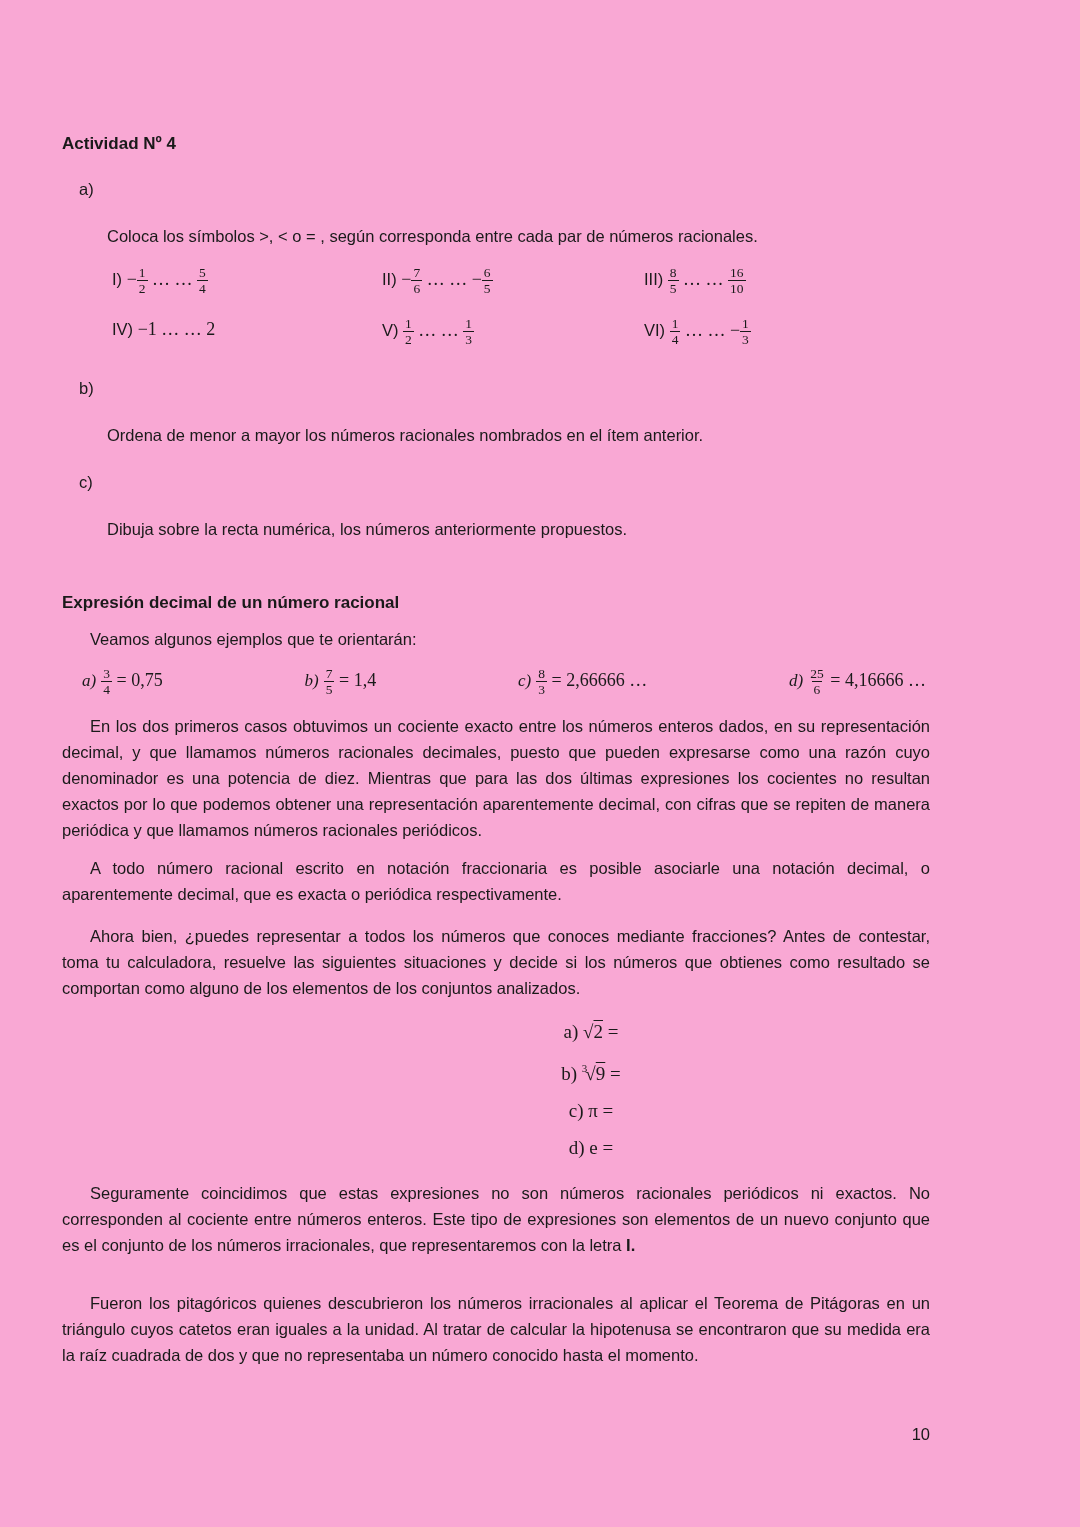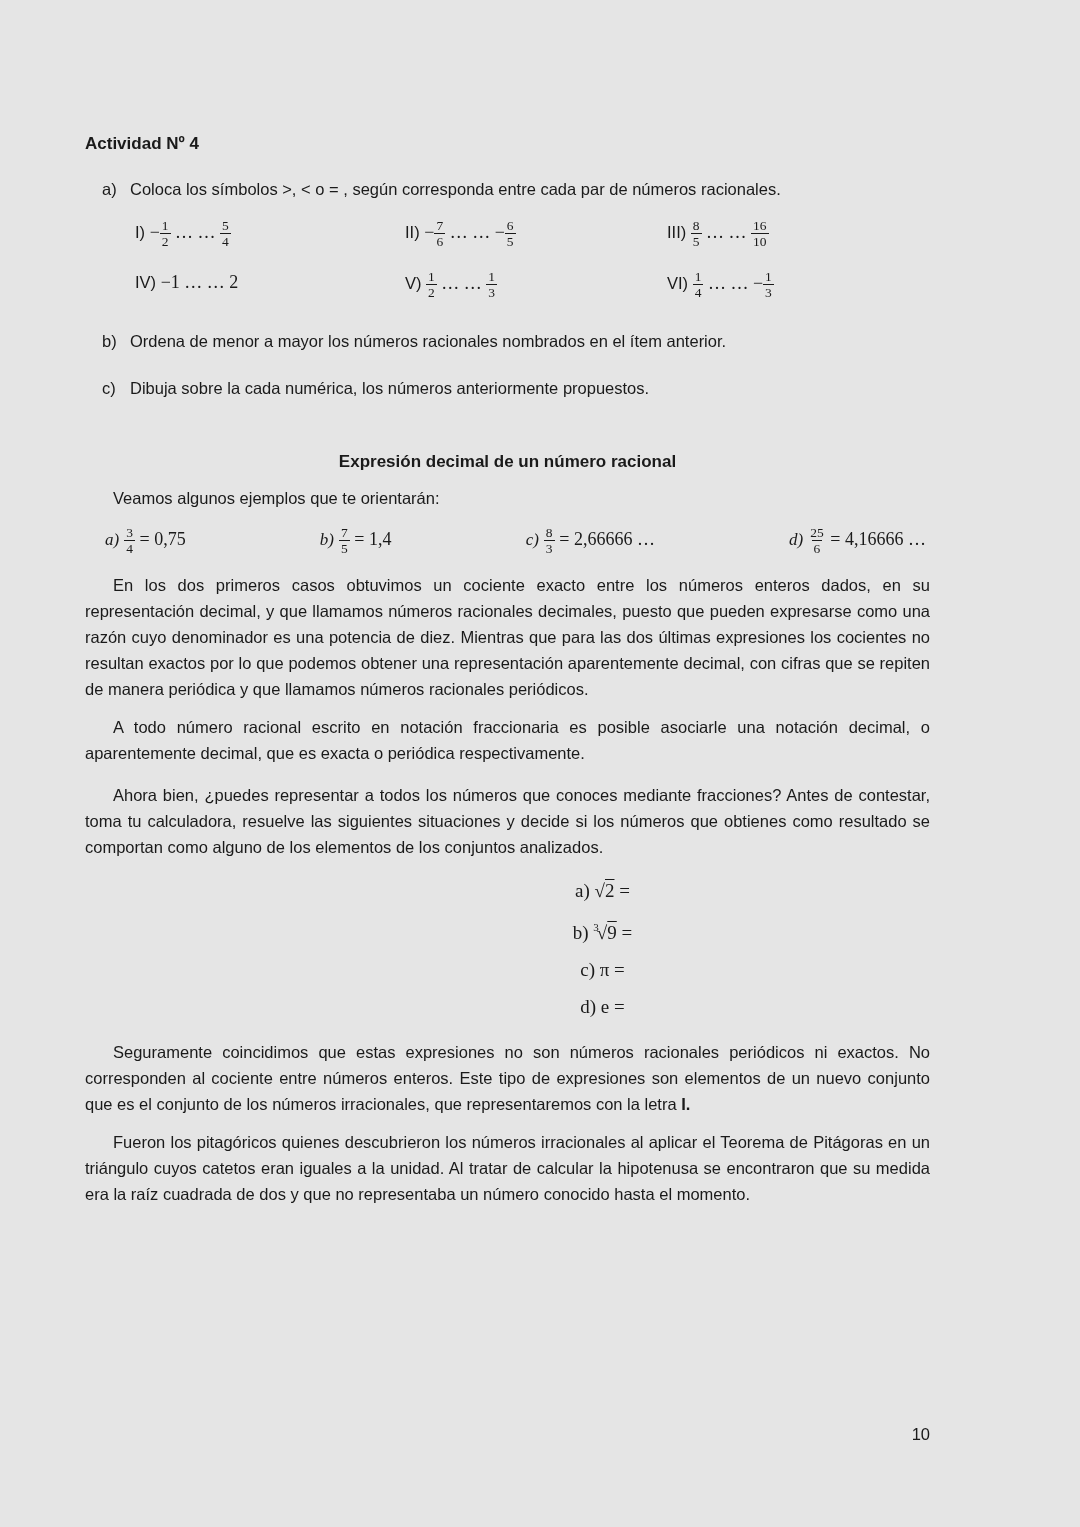--- a/index.html
+++ b/index.html
@@ -1,44 +1,44 @@
 <!DOCTYPE html>
 <html><head>
 <meta charset="utf-8">
 <style>
   html, body { margin: 0; padding: 0; background: #ffffff; }
   .page {
     width: 1080px; height: 1527px; box-sizing: border-box; position: relative;
-    background: #e5e5e5; color: #1a1a1a;
+    background: #f9a8d4; color: #1a1a1a;
     font-family: "Liberation Sans", sans-serif; font-size: 16.5px; line-height: 26px;
-    padding: 133px 150px 0 85px; overflow: hidden;
+    padding: 133px 150px 0 62px; overflow: hidden;
   }
   h2 { font-size: 17px; line-height: 22px; margin: 0; font-weight: bold; }
   .it { }
   .bold { font-weight: bold; }
   .activity-title { margin-bottom: 18px; }
   .list-item { display: flex; padding-left: 17px; margin-top: 21px; }
   .list-item .li-label { flex: 0 0 28px; }
-  .list-item .li-text { flex: 1; }
+  .list-item .li-text { flex: 1; margin-top: 47px; }
   .comp-grid {
     display: grid; grid-template-columns: 270px 262px 1fr;
     row-gap: 20px; padding-left: 50px; margin-top: 16px;
   }
   .comp-item { white-space: nowrap; }
   .math { font-family: "Liberation Serif", serif; font-size: 18px; }
   .frac {
     display: inline-flex; flex-direction: column; align-items: center;
     vertical-align: middle; text-align: center;
     font-family: "Liberation Serif", serif; font-size: 13.5px; line-height: 15px;
   }
   .fnum { padding: 0 2px; }
   .fden { border-top: 1.2px solid #1a1a1a; padding: 0 2px; }
   .dots { font-family: "Liberation Serif", serif; }
   .para { text-align: justify; text-indent: 28px; margin: 12px 0 0 0; }
-  .section-title { margin-top: 50px; text-align: center; }
+  .section-title { margin-top: 50px; }
   .smallcaps { font-variant: small-caps; letter-spacing: 0.2px; font-size: 17.5px; }
   .examples-row {
     display: flex; justify-content: space-between; align-items: center;
     margin-top: 14px; padding: 0 4px 0 20px;
   }
   .example { white-space: nowrap; }
   .ex-label { font-family: "Liberation Serif", serif; font-style: italic; margin-right: 5px; font-size: 17px; }
   .radical-block { margin-top: 12px; margin-left: 190px; text-align: center; }
   .radical-line { font-family: "Liberation Serif", serif; font-size: 19px; line-height: 37px; }
   .radicand { text-decoration: overline; }
@@ -121,21 +121,21 @@
 
   </div>
 
   <div class="list-item" style="margin-top:28px;">
     <span class="li-label">b)</span>
     <span class="li-text">Ordena de menor a mayor los números racionales nombrados en el ítem anterior.</span>
   </div>
 
   <div class="list-item">
     <span class="li-label">c)</span>
-    <span class="li-text">Dibuja sobre la cada numérica, los números anteriormente propuestos.</span>
+    <span class="li-text">Dibuja sobre la recta numérica, los números anteriormente propuestos.</span>
   </div>
 
   <h2 class="section-title">Expresión decimal de un número racional</h2>
 
 
   <p class="para">Veamos algunos ejemplos que te orientarán:</p>
 
   <div class="examples-row">
     <div class="example">
       <span class="ex-label">a)</span><span class="frac">
@@ -188,17 +188,17 @@
     </div>
     <div class="radical-line">
       <span class="it">d)</span>
       <span class="it">e</span>
       <span>=</span>
     </div>
   </div>
 
   <p class="para" style="margin-top:14px;"><span>Seguramente coincidimos que estas expresiones no son números racionales periódicos ni exactos. No corresponden al cociente entre números enteros. Este tipo de expresiones son elementos de un nuevo conjunto que es el conjunto de los </span><span class="it">números irracionales</span><span>, que representaremos con la letra </span><span class="it bold">I.</span></p>
 
-  <p class="para" style="margin-top:12px;">Fueron los pitagóricos quienes descubrieron los números irracionales al aplicar el Teorema de Pitágoras en un triángulo cuyos catetos eran iguales a la unidad. Al tratar de calcular la hipotenusa se encontraron que su medida era la raíz cuadrada de dos y que no representaba un número conocido hasta el momento.</p>
+  <p class="para" style="margin-top:32px;">Fueron los pitagóricos quienes descubrieron los números irracionales al aplicar el Teorema de Pitágoras en un triángulo cuyos catetos eran iguales a la unidad. Al tratar de calcular la hipotenusa se encontraron que su medida era la raíz cuadrada de dos y que no representaba un número conocido hasta el momento.</p>
 
   <div class="page-number">10</div>
 
 </div>
 
 </body></html>

